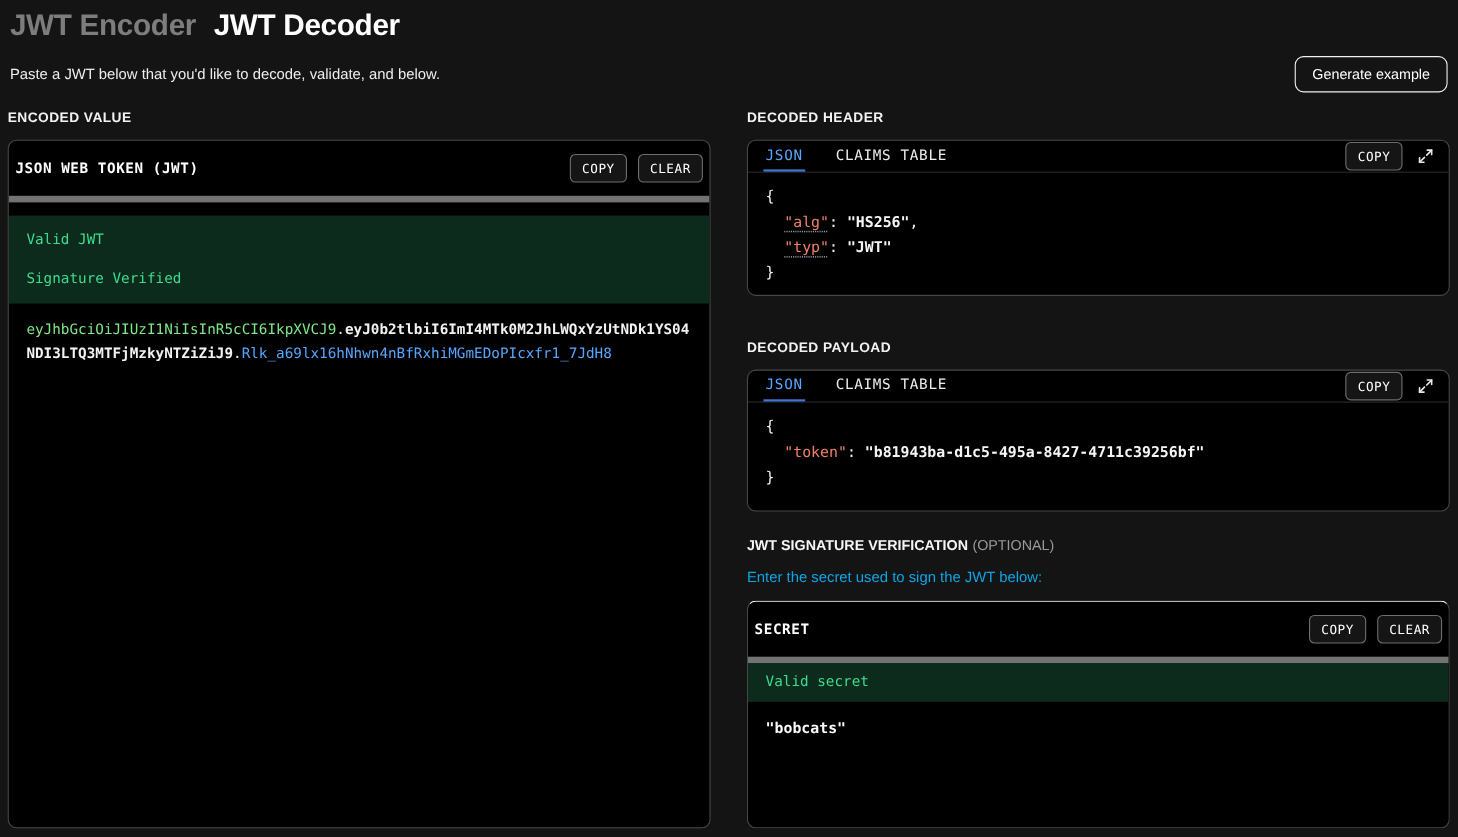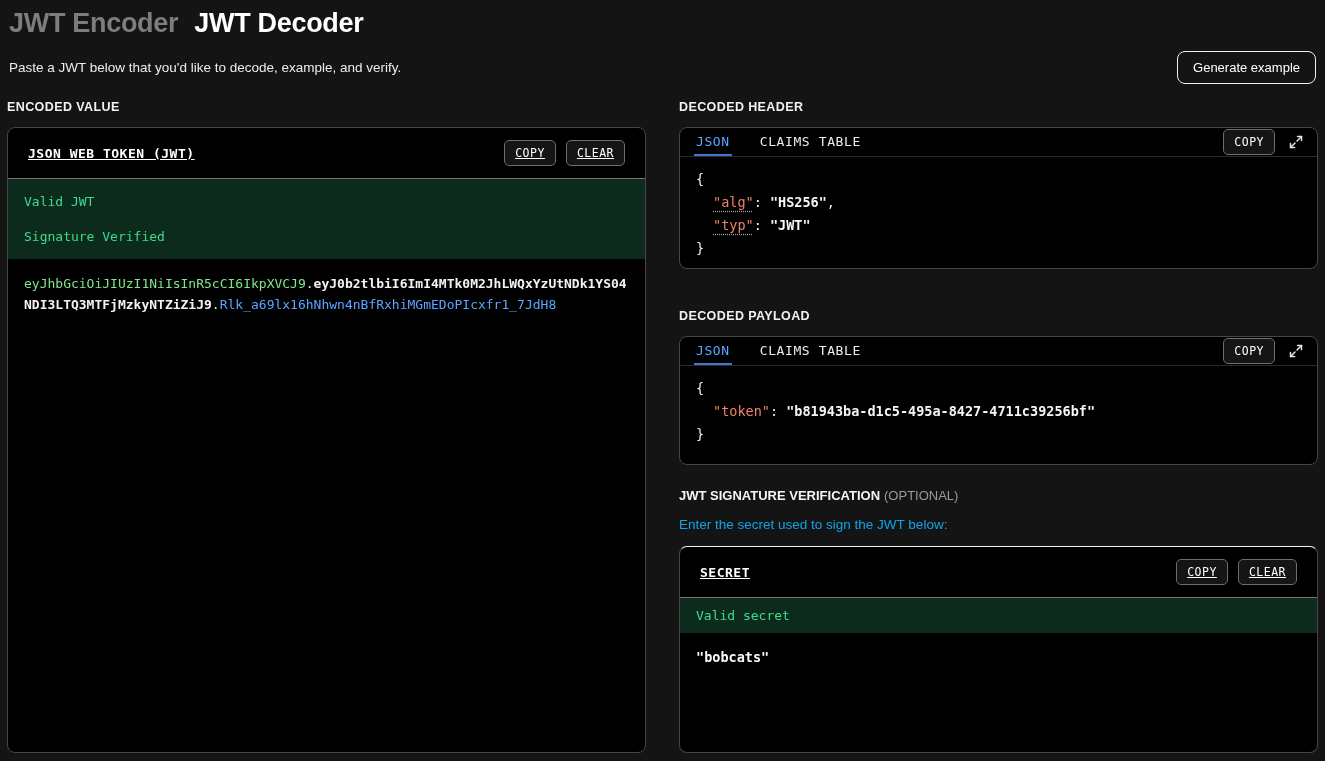--- a/index.html
+++ b/index.html
@@ -25,32 +25,32 @@
 
   .main { display: flex; gap: 33px; margin-top: 16px; flex: 1; min-height: 0; }
   .col-left { width: 639px; display: flex; flex-direction: column; }
   .col-right { flex: 1; display: flex; flex-direction: column; }
 
   .section-label { font-size: 12.5px; font-weight: bold; letter-spacing: 0.4px; color: #f2f2f2; margin-bottom: 13px; }
 
   .card { background: #000; border: 1px solid #474747; border-radius: 8px; overflow: hidden; }
   .encoded-card { flex: 1; display: flex; flex-direction: column; }
 
-  .card-header { display: flex; justify-content: space-between; align-items: center; padding: 12px 20px; border-bottom: 1px solid #737373; text-decoration: underline; }
+  .card-header { display: flex; justify-content: space-between; align-items: center; padding: 12px 6px; border-bottom: 6px solid #737373; }
   .card-title { font-family: "DejaVu Sans Mono", monospace; font-size: 13px; font-weight: bold; letter-spacing: 0.5px; }
   .btn-row { display: flex; gap: 10px; align-items: center; }
   .btn {
     font-family: "DejaVu Sans Mono", monospace; font-size: 11.5px; letter-spacing: 0.5px;
     color: #fff; background: #151515; border: 1px solid #6e6e6e; border-radius: 5px;
     padding: 5px 10px; cursor: pointer;
   }
 
   .status-strip {
     background: var(--success_bg); padding: 15px 16px; display: flex; flex-direction: column; gap: 20px;
-    font-family: "DejaVu Sans Mono", monospace; font-size: 13px; color: var(--success);
+    font-family: "DejaVu Sans Mono", monospace; font-size: 13px; color: var(--success); margin-top: 12px;
   }
   .token-body {
     padding: 15px 16px; flex: 1; cursor: text;
     font-family: "DejaVu Sans Mono", monospace; font-size: 13px; line-height: 20.5px;
     word-break: break-all;
   }
   .tok-h { color: var(--token_header); }
   .tok-p { color: #f2f2f2; font-weight: bold; }
   .tok-s { color: var(--token_signature); }
   .tok-dot { color: #e8e8e8; }
@@ -97,21 +97,21 @@
 <body>
 
 <div class="page">
 
   <div class="titlebar">
     <div class="app-tab inactive">JWT Encoder</div>
     <div class="app-tab">JWT Decoder</div>
   </div>
 
   <div class="subrow">
-    <p class="subtitle">Paste a JWT below that you'd like to decode, example, and verify.</p>
+    <p class="subtitle">Paste a JWT below that you'd like to decode, validate, and below.</p>
     <button class="generate-btn">Generate example</button>
   </div>
 
   <div class="main">
 
     <div class="col-left">
       <div class="section-label">ENCODED VALUE</div>
 
       <div class="card encoded-card">
         <div class="card-header">

